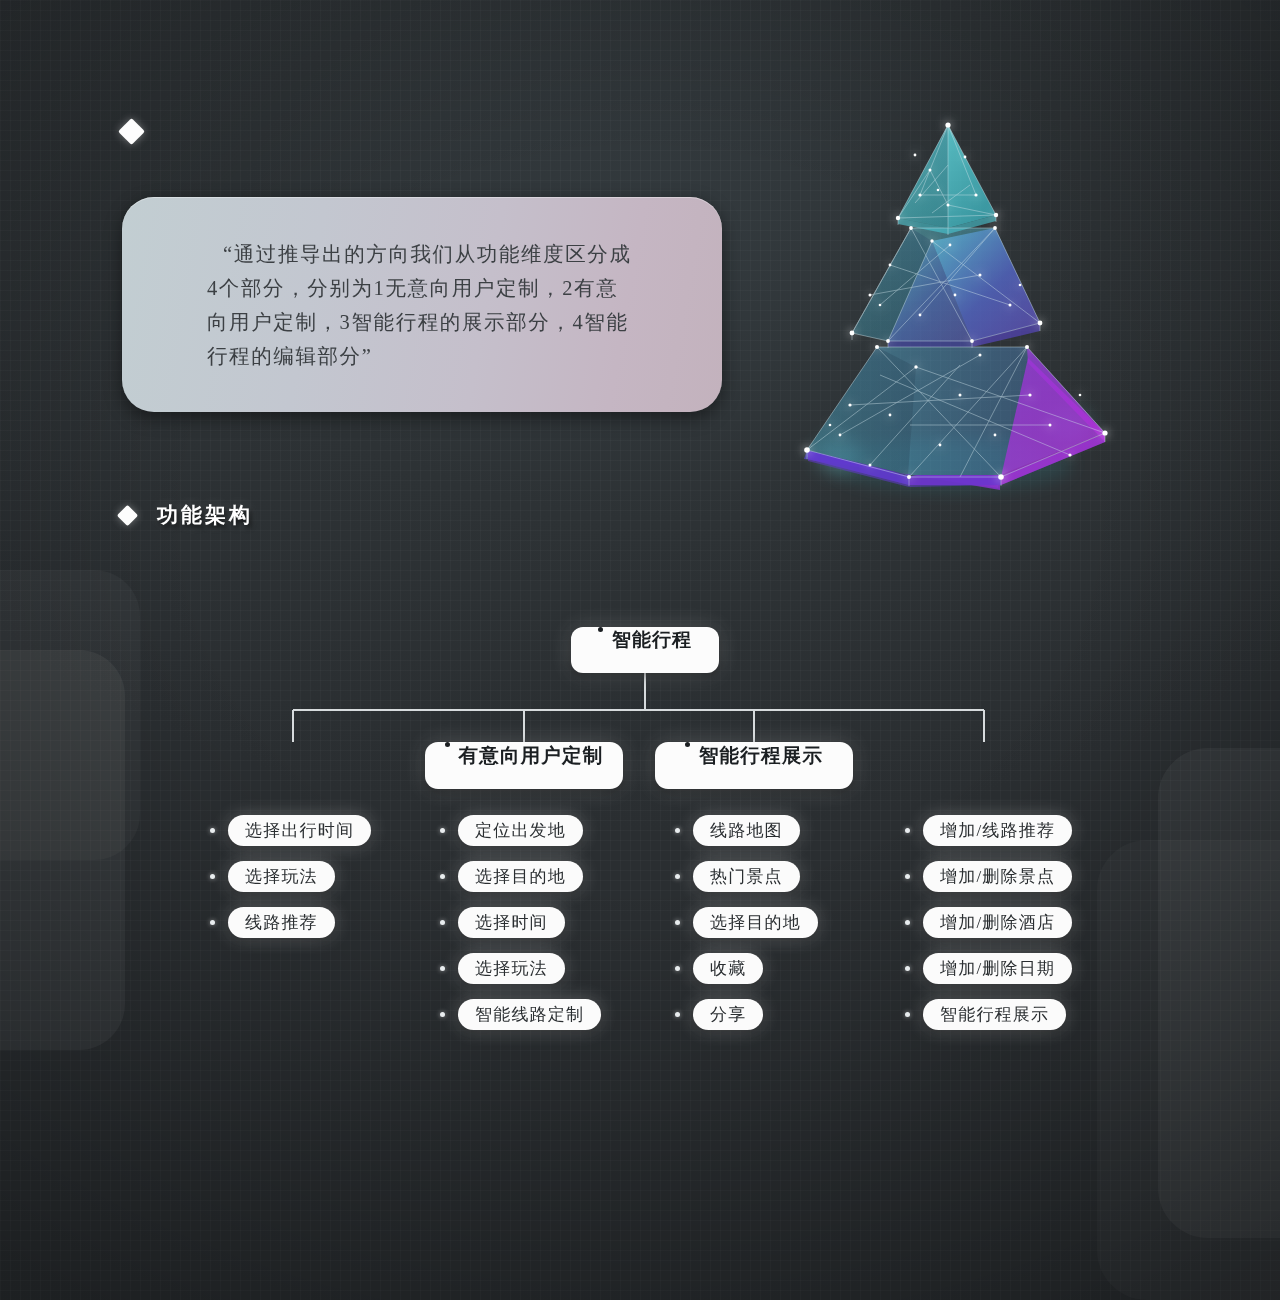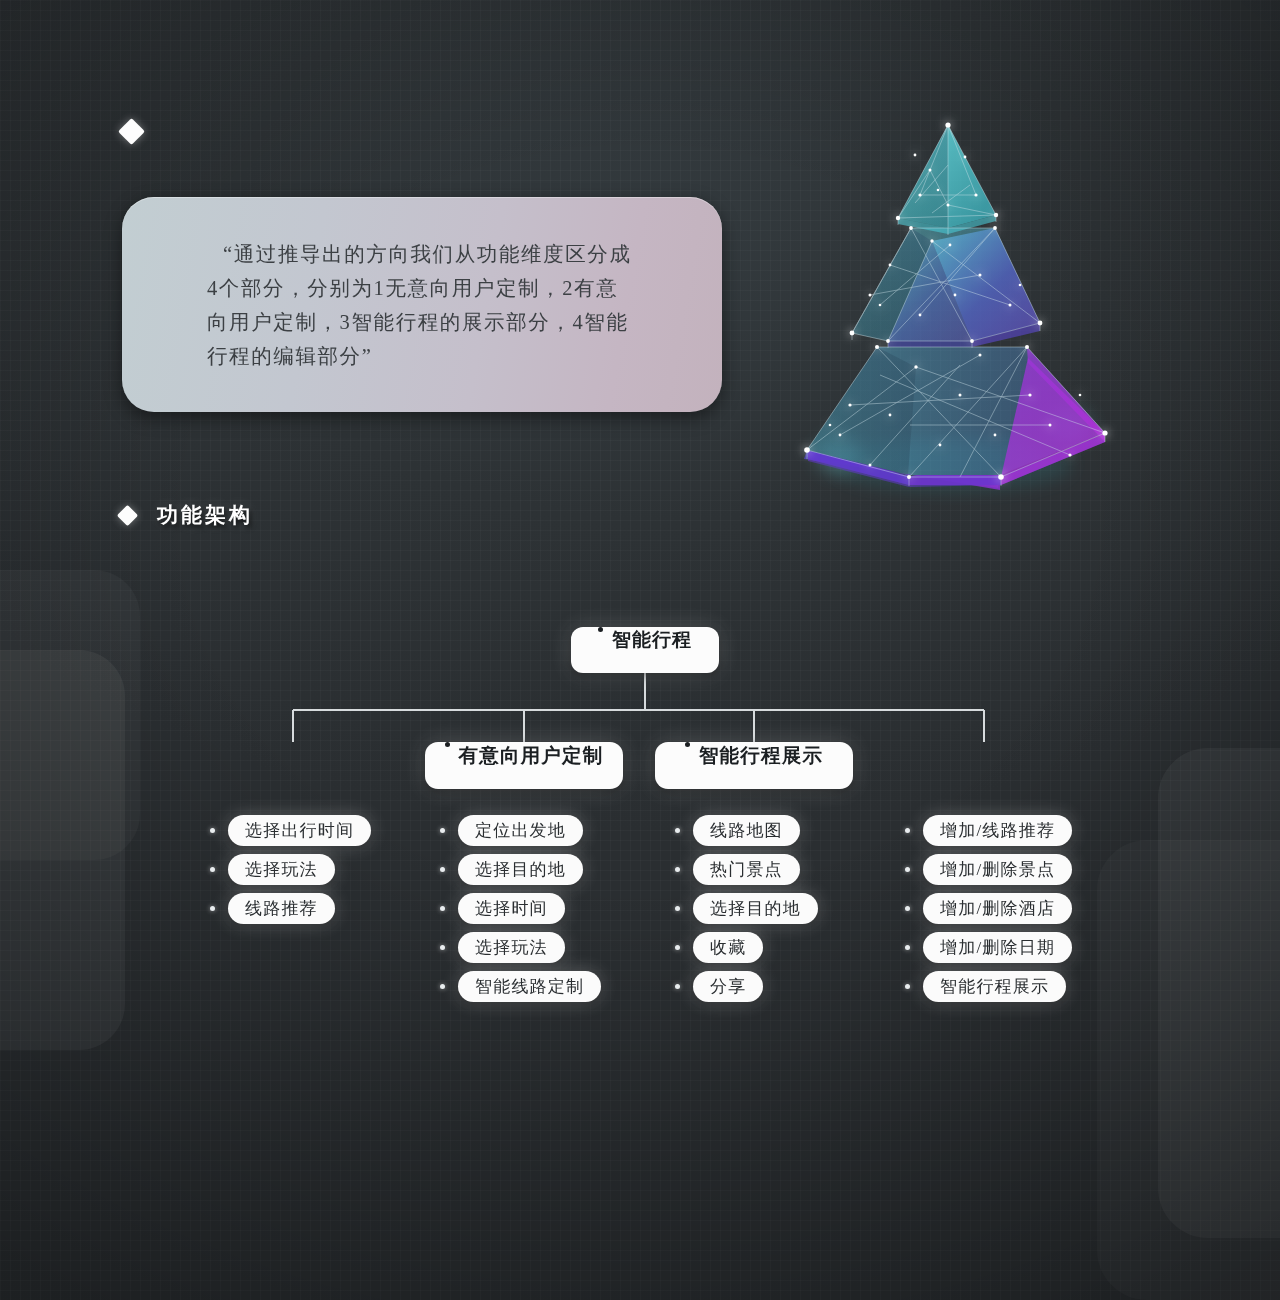--- a/index.html
+++ b/index.html
@@ -166,21 +166,21 @@
 
   
   .leaf-col {
     position: absolute;
     top: 815px;
   }
   .leaf-row {
     display: flex;
     align-items: center;
     height: 31px;
-    margin-bottom: 8px;
+    margin-bottom: 15px;
   }
   .leaf-dot {
     width: 5px; height: 5px;
     background: #e8ecee;
     border-radius: 50%;
     flex: none;
     margin-right: 13px;
     box-shadow: 0 0 5px rgba(255,255,255,0.55);
   }
   .leaf-pill {

